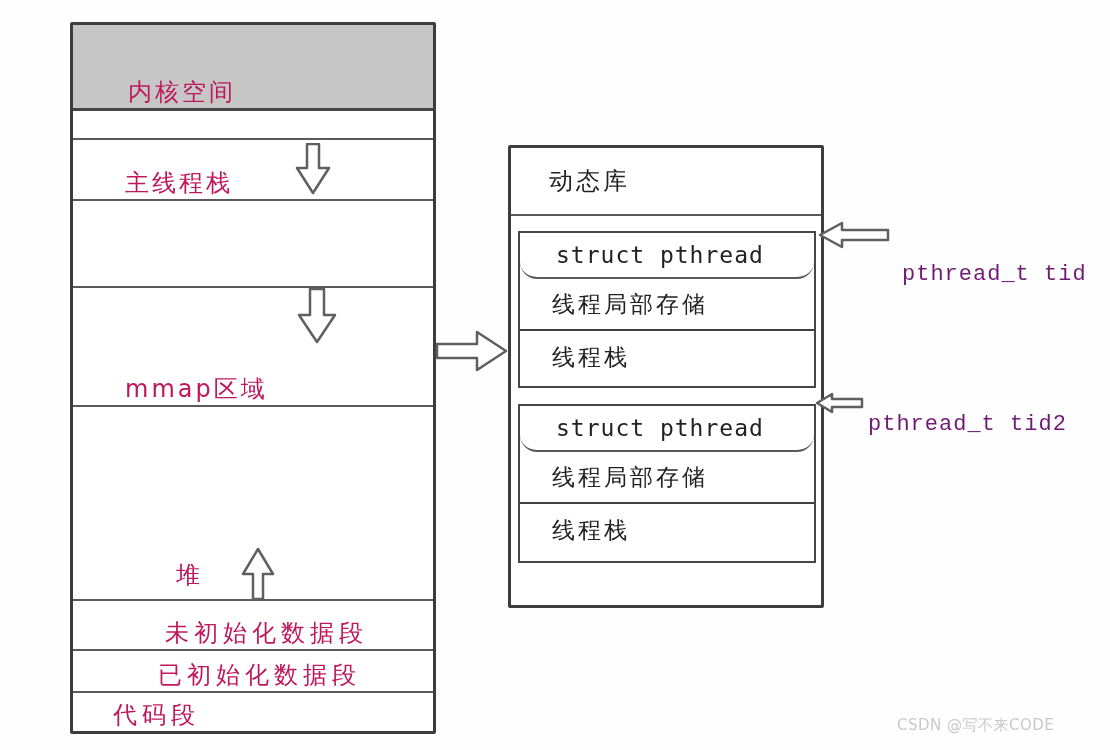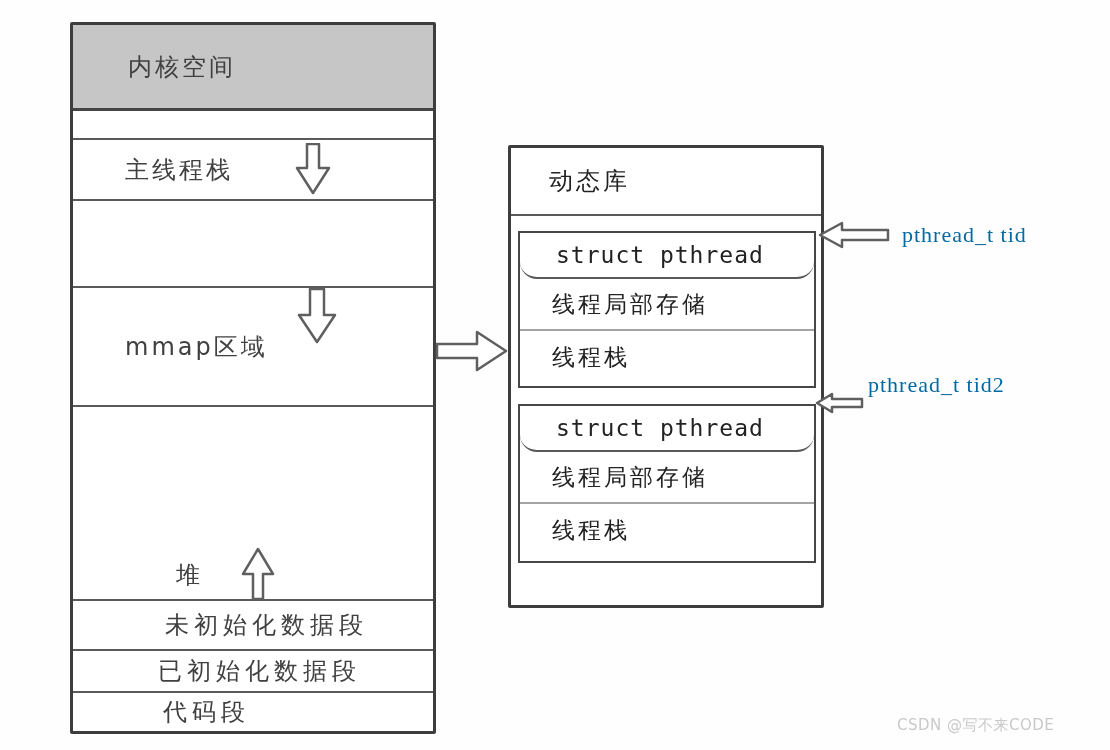--- a/index.html
+++ b/index.html
@@ -20,34 +20,34 @@
     border: 3px solid #3d3d3d;
     border-radius: 2px;
     box-sizing: border-box;
     background: #ffffff;
   }
   .sec {
     position: absolute;
     left: 0; width: 100%;
     box-sizing: border-box;
     display: flex;
-    align-items: center;
+    align-items: flex-end;
     font-size: 24px;
     letter-spacing: 3px;
-    color: #404040;
+    color: #be185d;
   }
   .sec-kernel  { top: 0;     height: 86px;  background: #c6c6c6; border-bottom: 3px solid #454545; padding-left: 55px; }
   .sec-gap1    { top: 86px;  height: 29px;  border-bottom: 2px solid #5a5a5a; }
   .sec-stack   { top: 115px; height: 61px;  border-bottom: 2px solid #5a5a5a; padding-left: 52px; }
   .sec-gap2    { top: 176px; height: 87px;  border-bottom: 2px solid #5a5a5a; }
   .sec-mmap    { top: 263px; height: 119px; border-bottom: 2px solid #5a5a5a; padding-left: 52px; }
   .sec-big     { top: 382px; height: 194px; border-bottom: 2px solid #5a5a5a; }
   .sec-bss     { top: 576px; height: 50px;  border-bottom: 2px solid #5a5a5a; padding-left: 92px; letter-spacing: 5px; }
   .sec-data    { top: 626px; height: 42px;  border-bottom: 2px solid #5a5a5a; padding-left: 85px; letter-spacing: 5px; }
-  .sec-code    { top: 668px; height: 38px;  padding-left: 90px; letter-spacing: 5px; }
+  .sec-code    { top: 668px; height: 38px;  padding-left: 40px; letter-spacing: 5px; }
 
   .arrow { position: absolute; }
   .arr-stack-down { left: 222px; top: 3px;   }
   .arr-mmap-down  { left: 224px; top: 0px;   }
   .arr-heap-up    { left: 168px; top: 140px; }
   .heap-label     { position: absolute; left: 103px; top: 152px; font-size: 24px; letter-spacing: 3px; }
 
   
   .dynlib-box {
     position: absolute;
@@ -77,34 +77,35 @@
   .tb-1 { top: 83px;  height: 157px; }
   .tb-2 { top: 256px; height: 159px; }
   .tb-row {
     box-sizing: border-box;
     display: flex; align-items: center;
     padding-left: 32px;
     font-size: 23px; letter-spacing: 3px;
   }
   .tb-row-struct { height: 46px; border-bottom: 2px solid #5a5a5a;
                    font-family: "DejaVu Sans Mono", monospace; font-size: 23px; letter-spacing: 1px; padding-left: 36px; border-radius: 17px; }
-  .tb-row-tls    { height: 52px; border-bottom: 2px solid #a3a3a3; }
+  .tb-row-tls    { height: 52px; border-bottom: 2px solid #404040; }
   .tb-row-stack  { height: 52px; }
 
   
   .mid-arrow  { left: 435px; top: 328px; }
   .tid-arrow  { left: 818px; top: 220px; }
   .tid2-arrow { left: 815px; top: 391px; }
   .ptr-label {
     position: absolute;
-    font-family: Liberation Serif, serif;
+    font-family: Liberation Mono, monospace;
     font-size: 22px;
     letter-spacing: 1px;
-    color: #0369a1;
+    color: #701a75;
     white-space: nowrap;
+    margin-top: 40px;
   }
   .tid-label  { left: 902px; top: 222px; }
   .tid2-label { left: 868px; top: 372px; }
 
   .watermark {
     position: absolute;
     left: 897px; top: 716px;
     font-size: 15px;
     color: #c9c9c9;
     letter-spacing: 0.5px;

